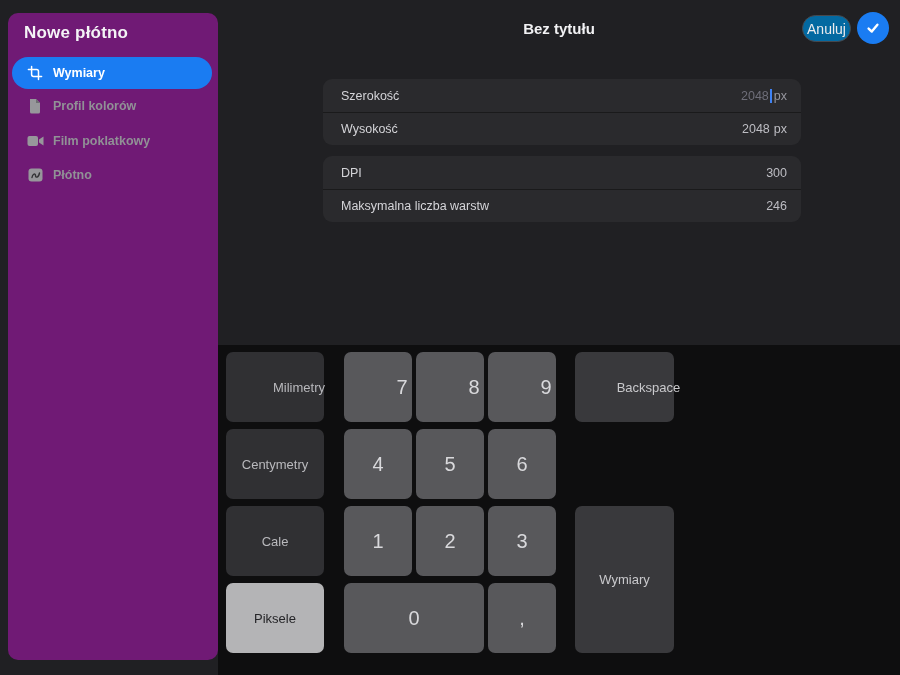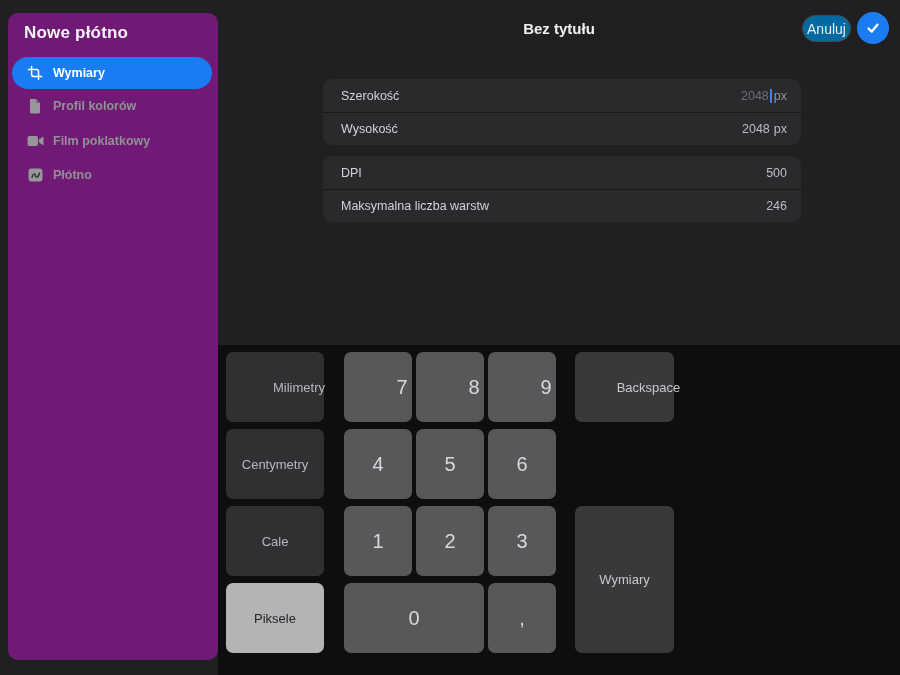--- a/index.html
+++ b/index.html
@@ -153,21 +153,21 @@
     <div class="frow">
       <span class="flabel">Wysokość</span>
       <span class="fval">2048</span>
       <span class="funit">px</span>
     </div>
   </div>
 
   <div class="group g2">
     <div class="frow">
       <span class="flabel">DPI</span>
-      <span class="fval">500</span>
+      <span class="fval">300</span>
     </div>
     <div class="frow">
       <span class="flabel">Maksymalna liczba warstw</span>
       <span class="fval">246</span>
     </div>
   </div>
 </main>
 
 <div class="keypad">
 

